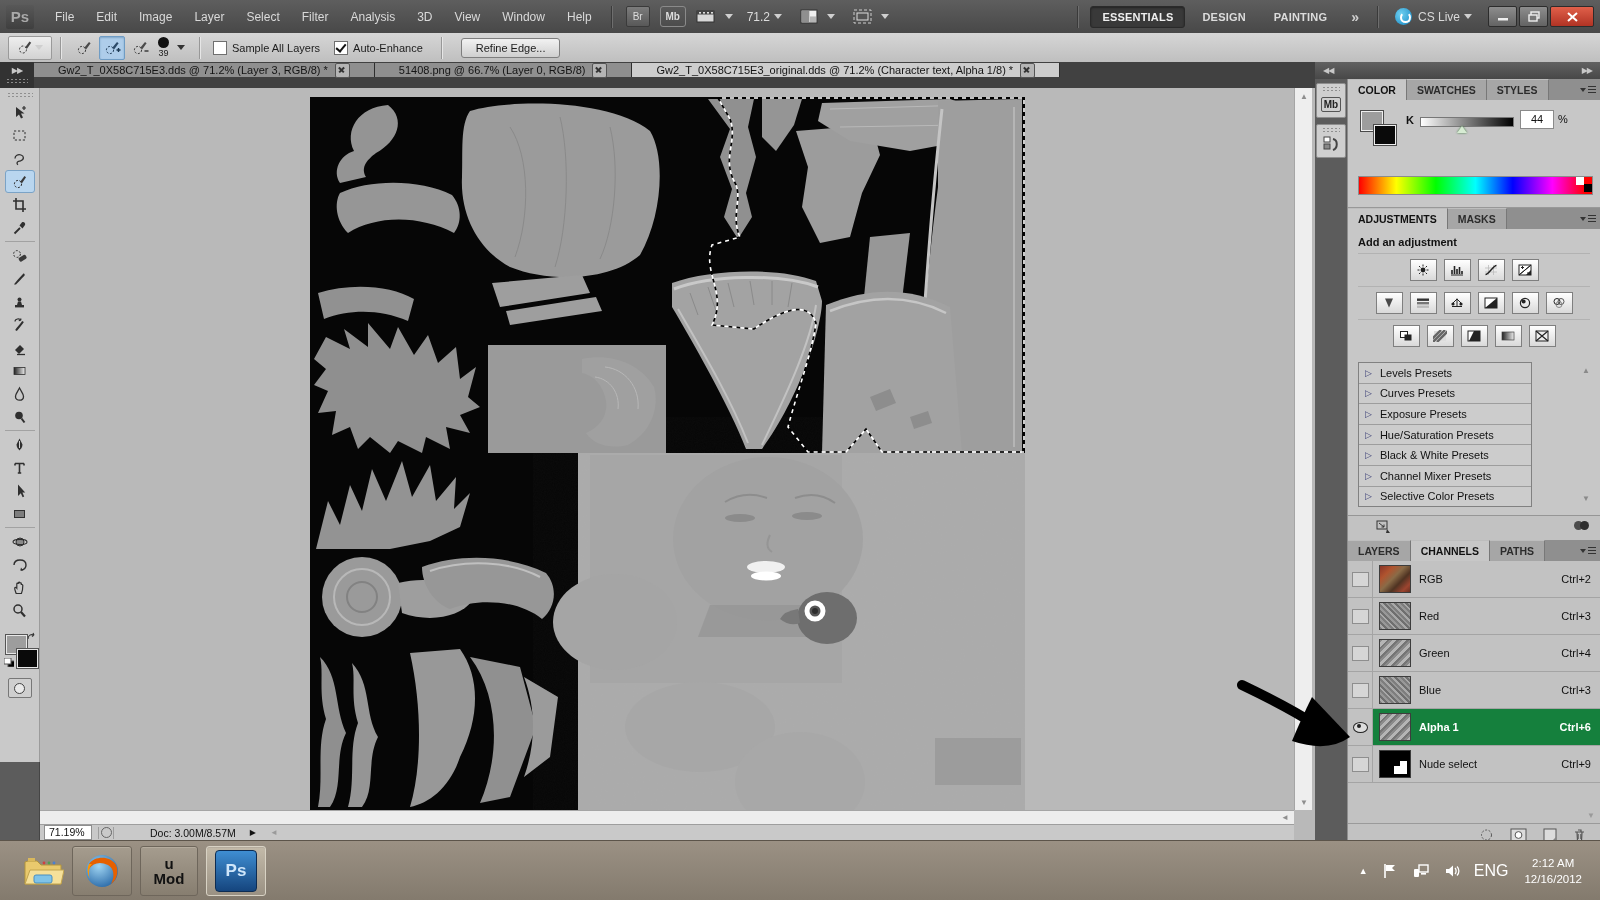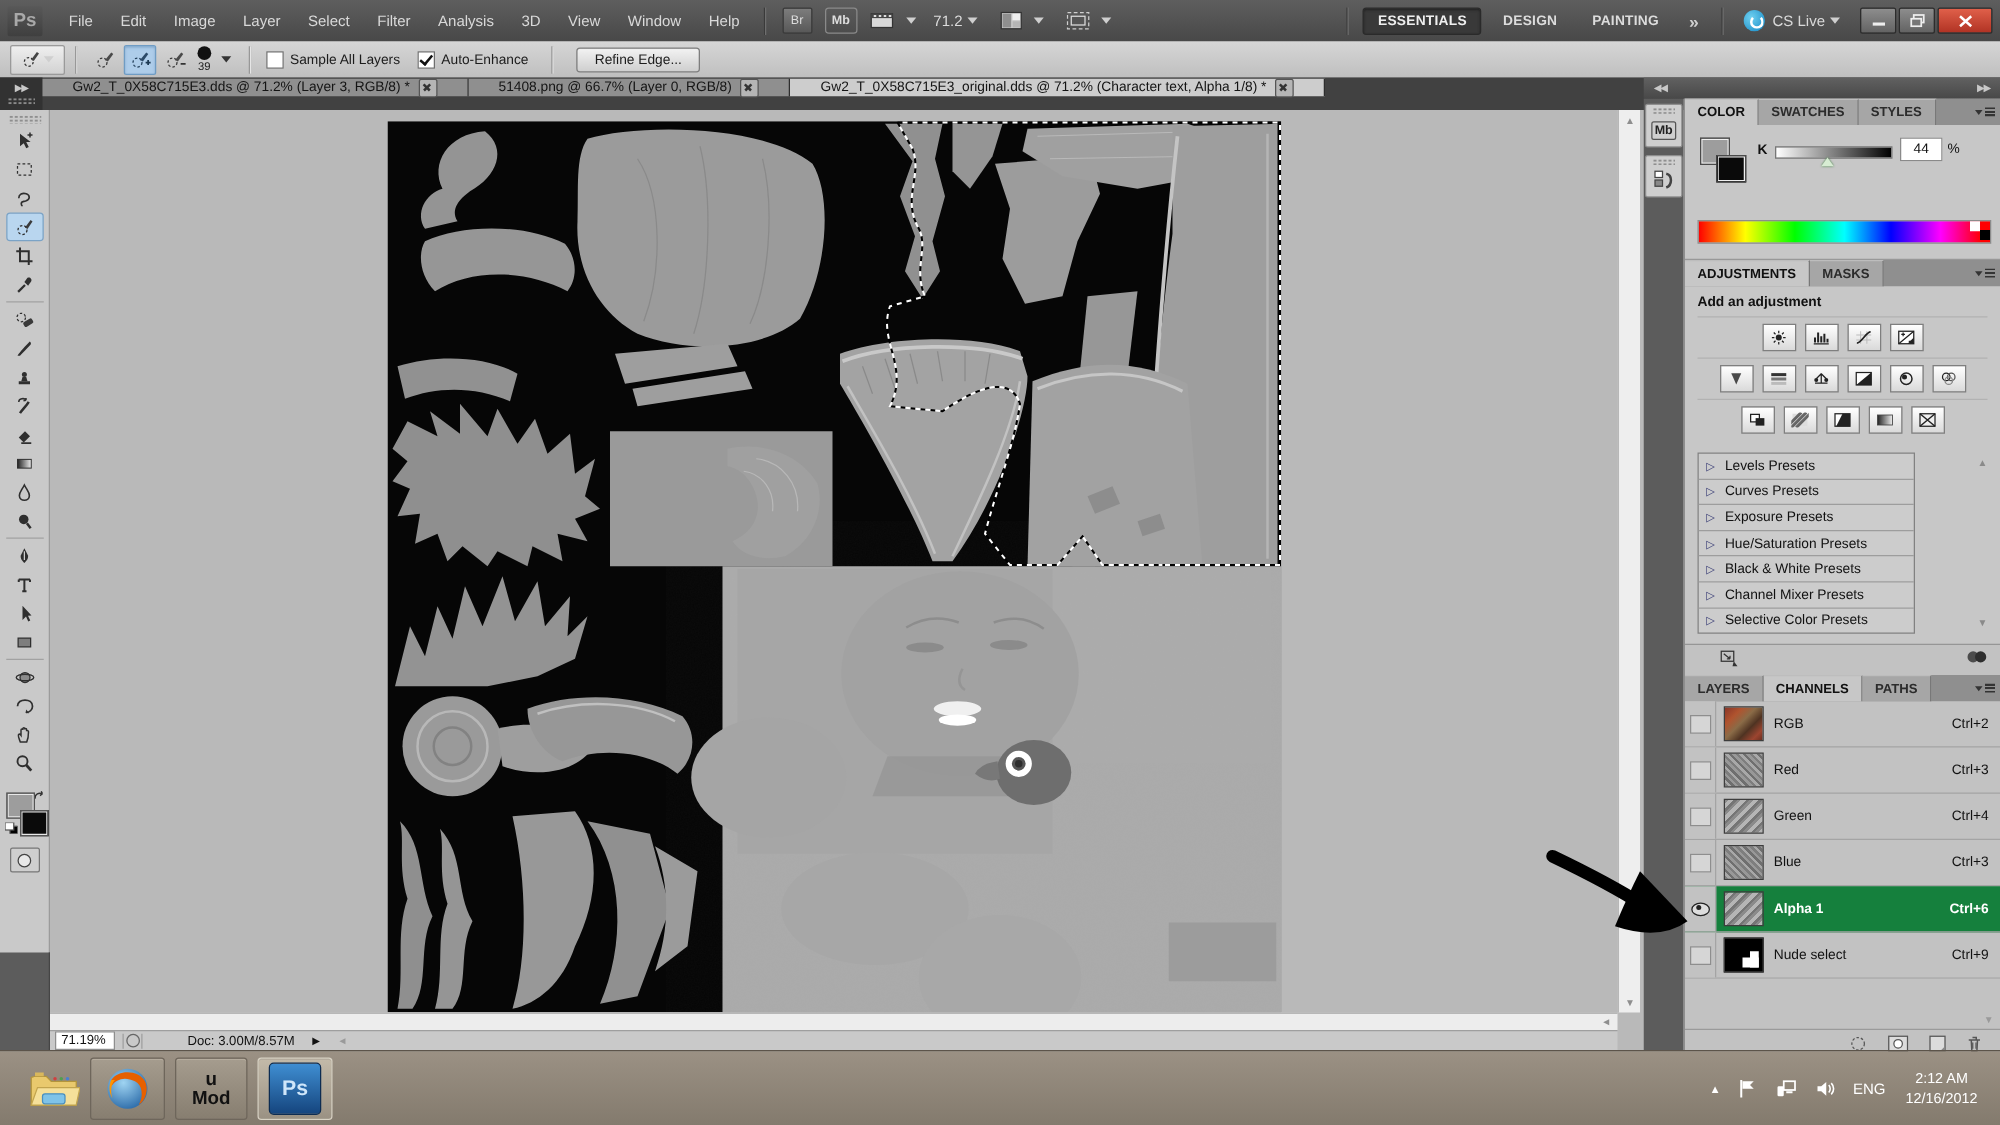--- a/index.html
+++ b/index.html
@@ -178,21 +178,21 @@
   .tb-btn{height:48px;border:1px solid #6e665b;border-radius:3px;margin-left:8px;background:linear-gradient(#a59c8e,#877e70);
     display:flex;align-items:center;justify-content:center;box-shadow:0 1px 0 #b5ac9e inset}
   .tb-btn.active{background:linear-gradient(#c3baa9,#9a9183);border-color:#d8d2c4}
   #tb-folder{border:none;background:none;box-shadow:none;margin-left:22px}
   #umod-btn{width:56px;flex-direction:column;color:#111;font-size:15px;font-weight:bold;line-height:15px}
   #ps-btn{width:58px}
   #ps-tile{width:40px;height:40px;border-radius:4px;background:linear-gradient(#3f8ed2,#15457e);border:1px solid #0d2c52;
     color:#cfe6fa;font-weight:bold;font-size:17px;display:flex;align-items:center;justify-content:center}
   #tray{margin-left:auto;display:flex;align-items:center;color:#fff}
   .tray-icon{margin-right:14px;display:flex;align-items:center;justify-content:center}
-  #tray-lang{font-size:12px;margin-right:16px}
+  #tray-lang{font-size:16px;margin-right:16px}
   #tray-clock{font-size:11.5px;text-align:center;line-height:16px;margin-right:18px}
   
   #annotation-arrow{left:1228px;top:655px;width:140px;height:110px;z-index:50;pointer-events:none}
 </style>
 </head>
 <body>
 
 <svg width="0" height="0" style="position:absolute">
   <defs>
     <linearGradient id="tg" x1="0" y1="0" x2="1" y2="0">

